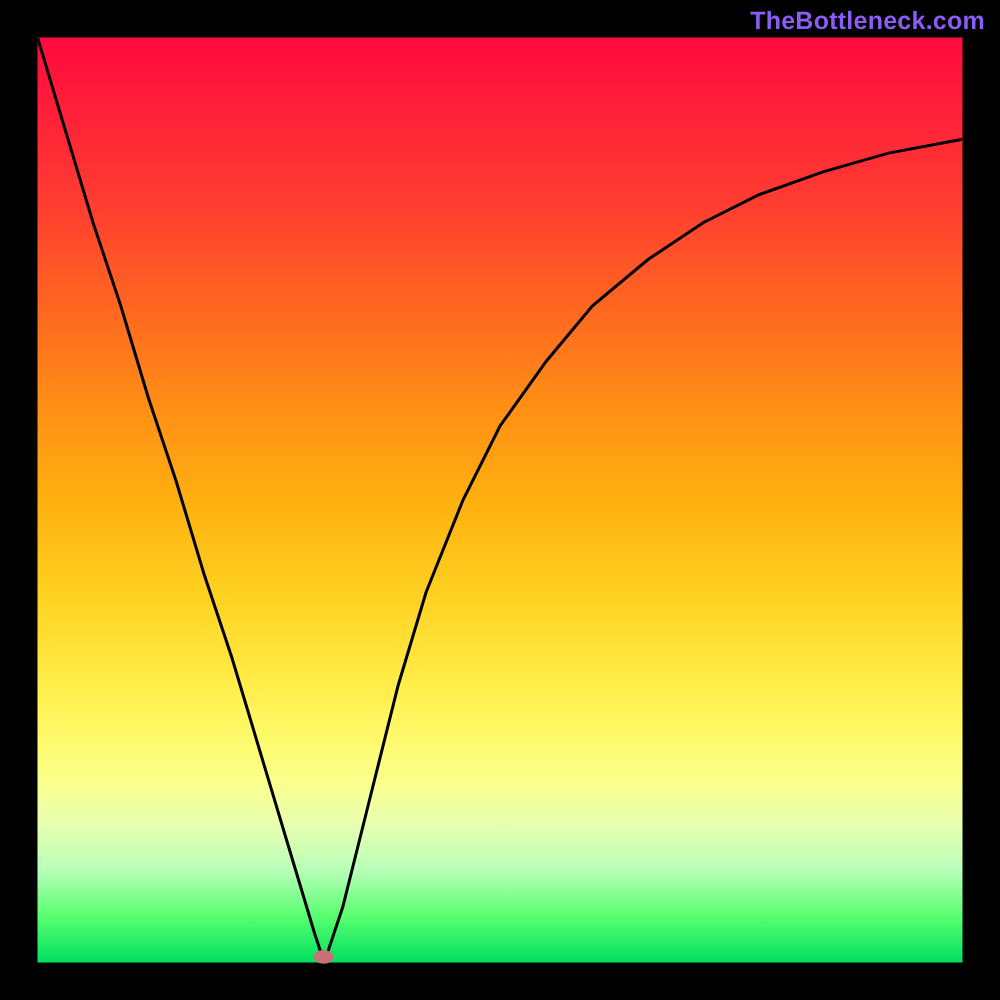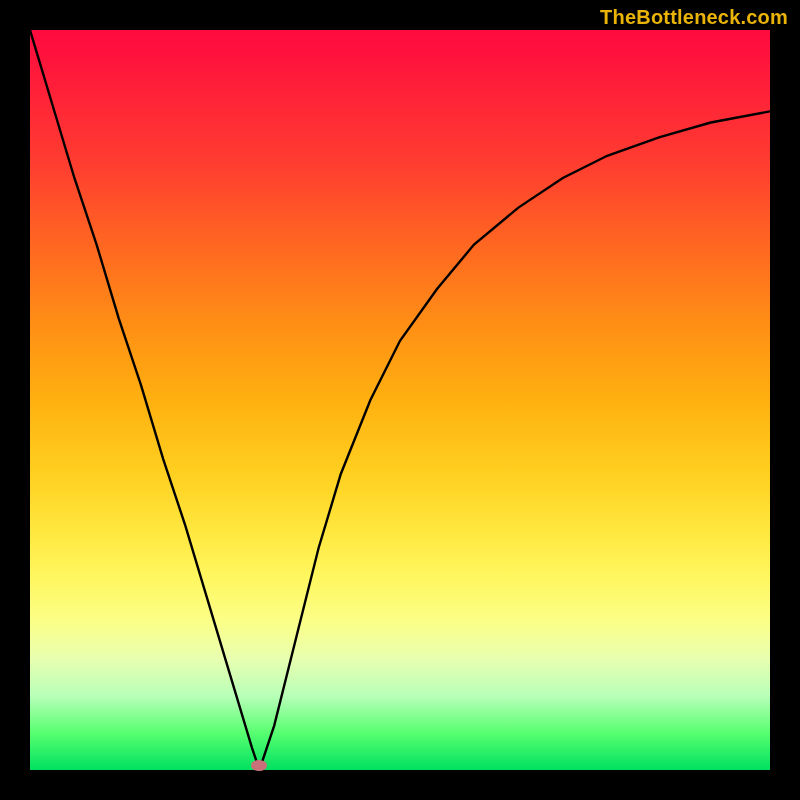--- a/index.html
+++ b/index.html
@@ -37,21 +37,21 @@
       #e8ffb0 85%,
       #b8ffb8 90%,
       #58ff70 95%,
       #00e060 100%
     );
   }
   .watermark {
     position: absolute;
     top: 6px;
     right: 12px;
-    color: #eab308;
+    color: #8b5cf6;
     font-size: 20px;
     font-weight: 600;
     letter-spacing: 0.2px;
     user-select: none;
   }
   svg.curve {
     position: absolute;
     left: 0;
     top: 0;
     width: 740px;

